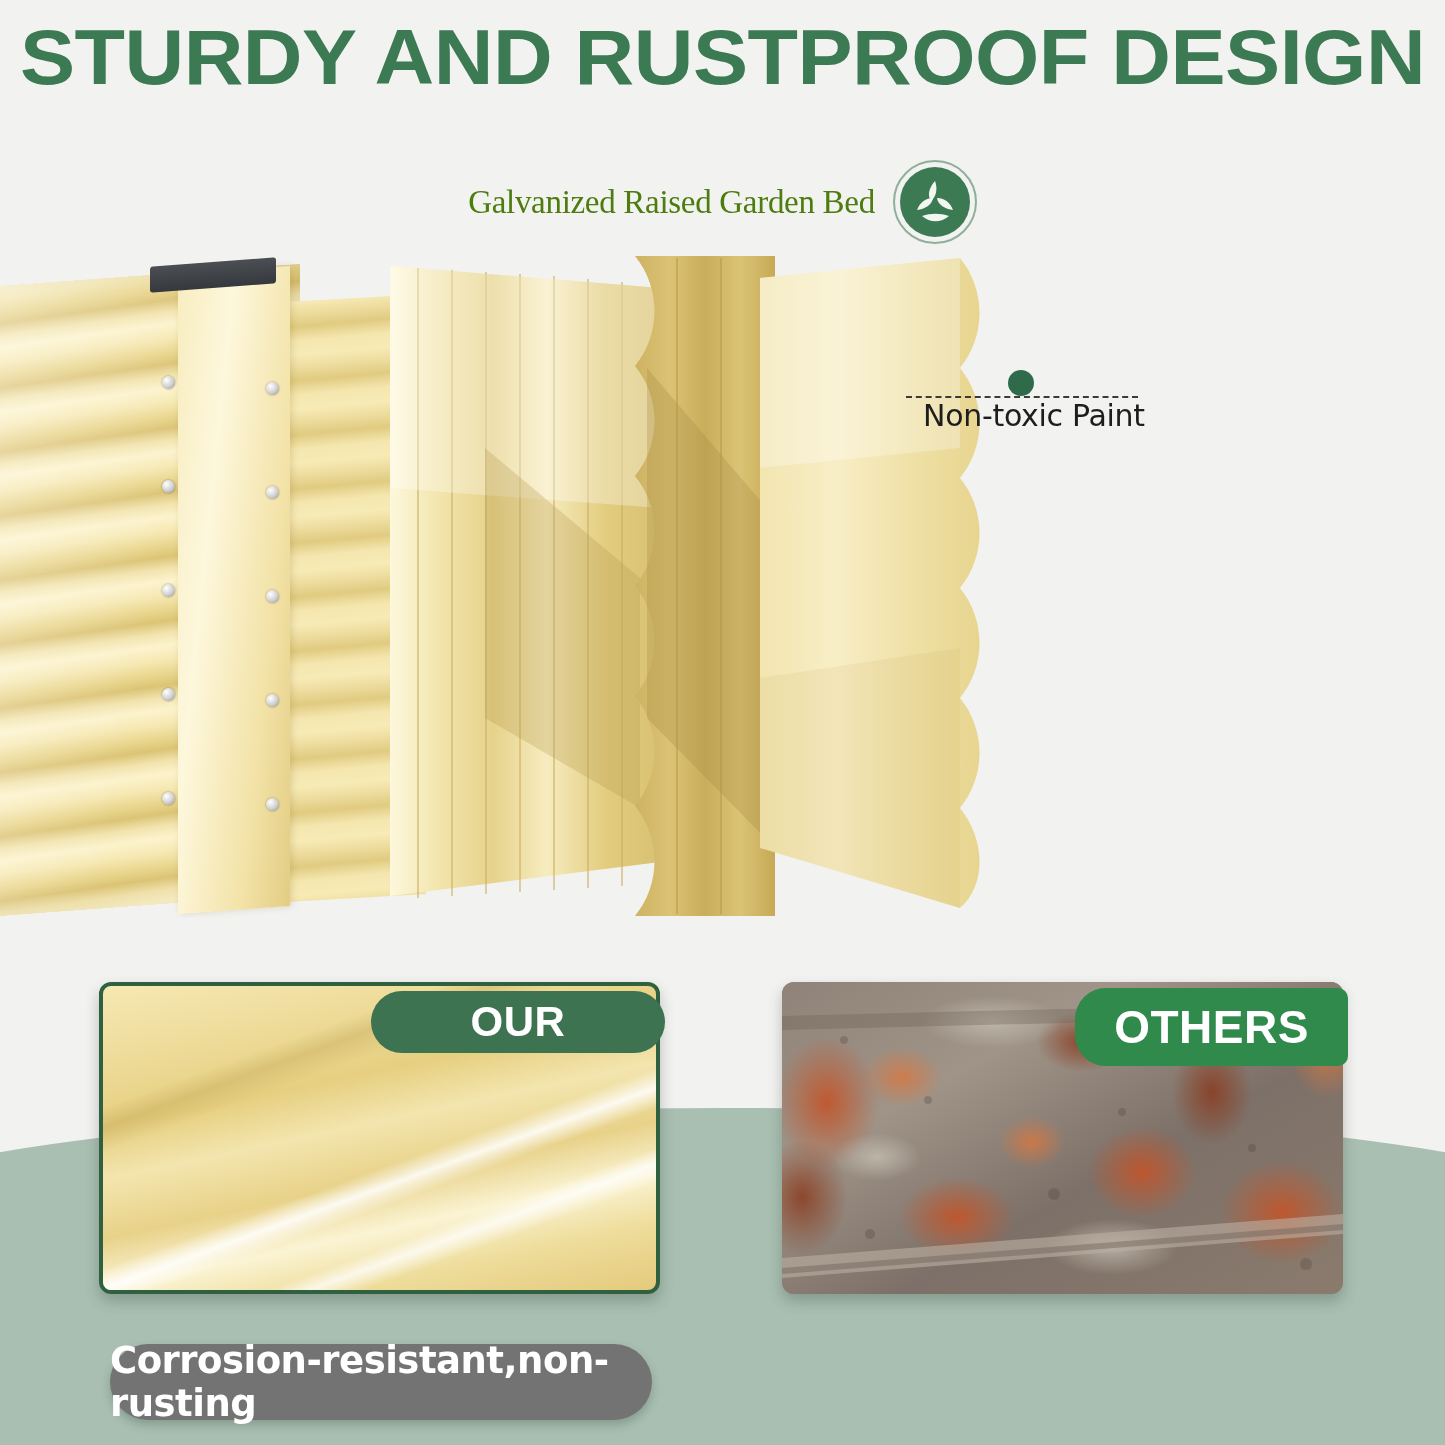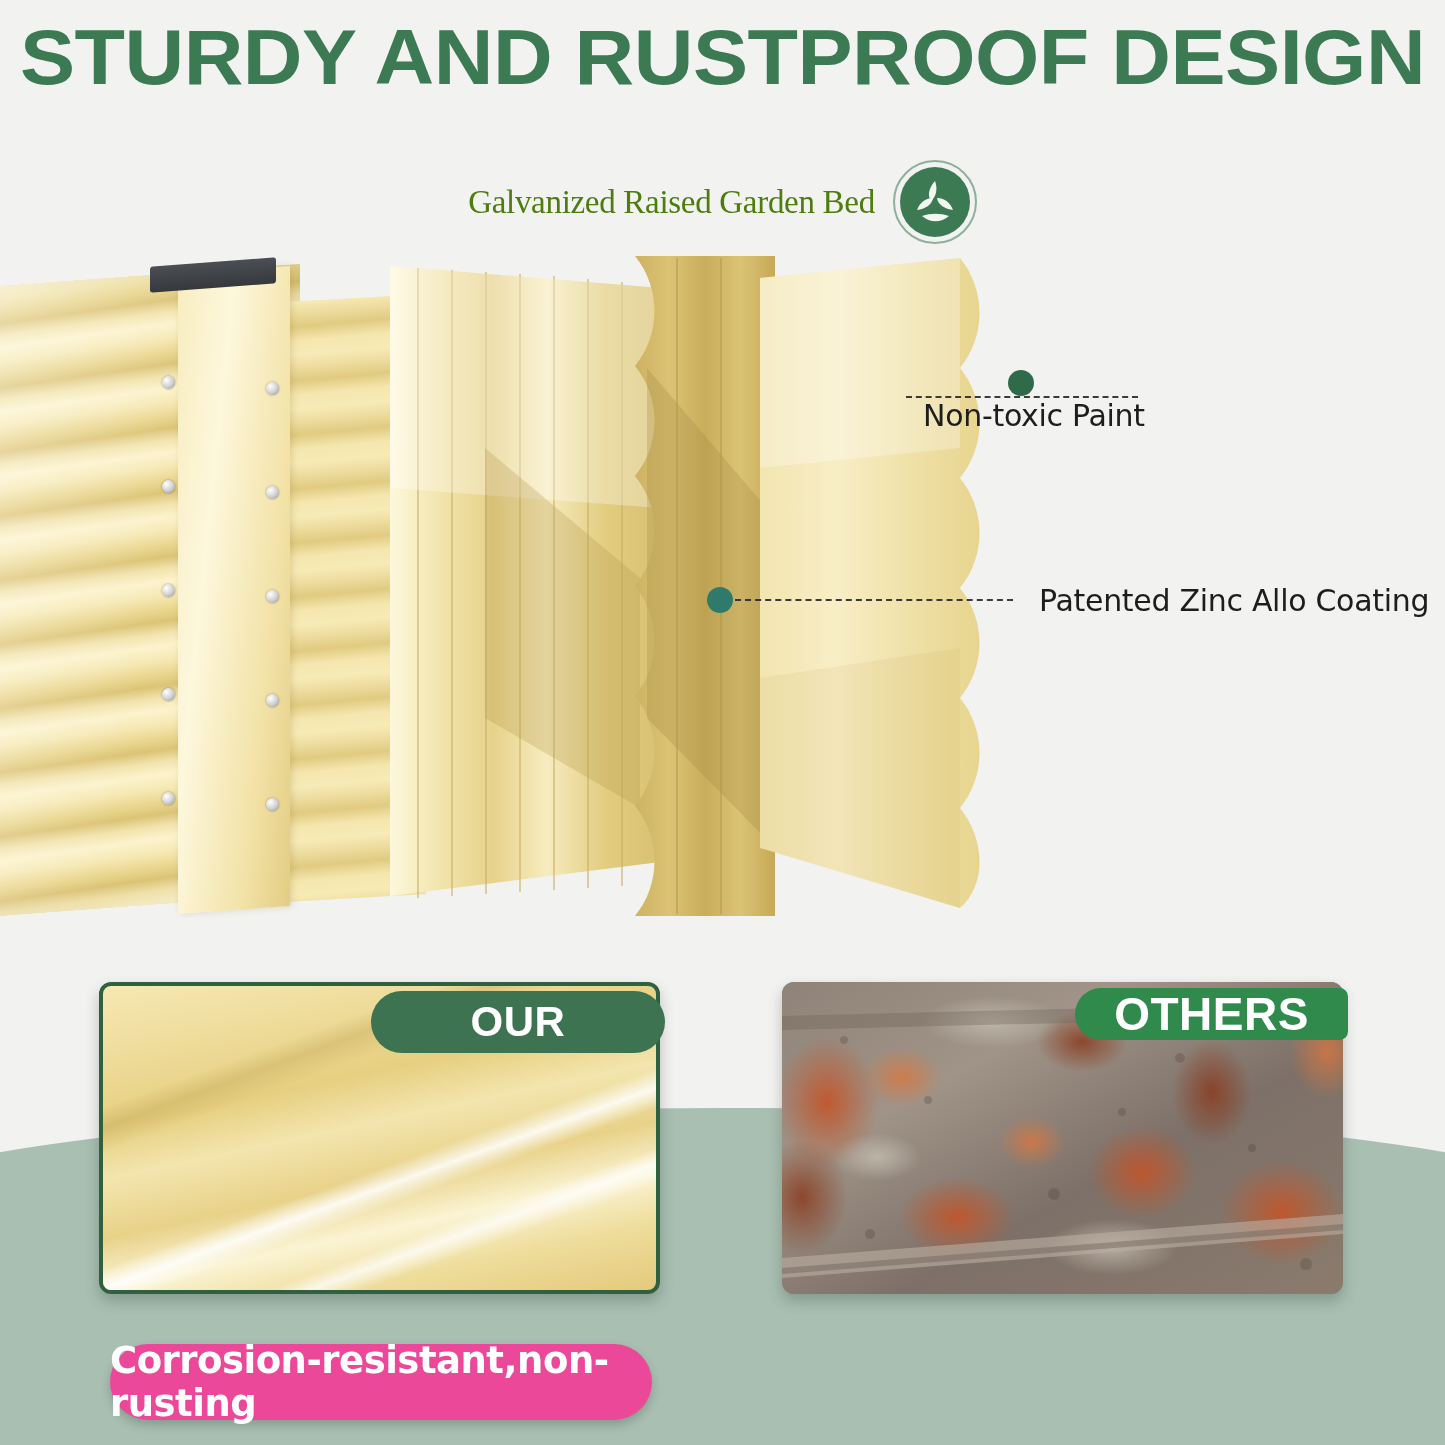--- a/index.html
+++ b/index.html
@@ -144,28 +144,28 @@
   .tag{
     position:absolute;display:flex;align-items:center;justify-content:center;
     color:#ffffff;font-weight:700;
   }
   .tag.our-tag{
     left:371px;top:991px;width:294px;height:62px;
     background:#3d7350;border-radius:31px;
     font-size:42px;letter-spacing:.5px;
   }
   .tag.others-tag{
-    left:1075px;top:988px;width:273px;height:52px;
+    left:1075px;top:988px;width:273px;height:78px;
     background:#2f8a4b;border-radius:31px 10px 10px 31px;
     font-size:46px;letter-spacing:.5px;
   }
 
   .caption{
     position:absolute;display:flex;align-items:center;justify-content:center;
-    background:#ec4899;border-radius:38px;color:#fff;font-weight:700;
+    background:#737373;border-radius:38px;color:#fff;font-weight:700;
     box-shadow:0 5px 10px rgba(50,70,55,.28);
     font-family:"DejaVu Sans","Liberation Sans",sans-serif;
   }
   .caption.cap-left{left:110px;top:1344px;width:542px;height:76px;font-size:37px;letter-spacing:-0.5px;}
   .caption.cap-right{left:795px;top:1344px;width:536px;height:76px;font-size:37px;letter-spacing:-0.5px;}
 </style>
 </head>
 <body>
 
 <div id="page">
@@ -289,25 +289,20 @@
       </svg>
     </div>
   </div>
 
   <div class="callout" style="left:897px;top:370px;flex-direction:column;">
     <span class="dot" style="background:#2f6b4b;"></span>
     <span class="lead" style="width:232px;"></span>
     <span class="ctext">Non-toxic Paint</span>
   </div>
 
-  <div class="callout" style="left:707px;top:585px;">
-    <span class="dot" style="background:#2f7a6b;"></span>
-    <span class="lead" style="width:278px;"></span>
-    <span class="ctext">Patented Zinc Allo Coating</span>
-  </div>
 
 
   <div class="card our">
     <div class="our-streaks"></div>
   </div>
 
   <div class="card others">
     <svg class="rust" viewBox="0 0 561 312" preserveAspectRatio="none">
       <defs>
         <linearGradient id="rustBase" x1="0" y1="0" x2="1" y2="1">

